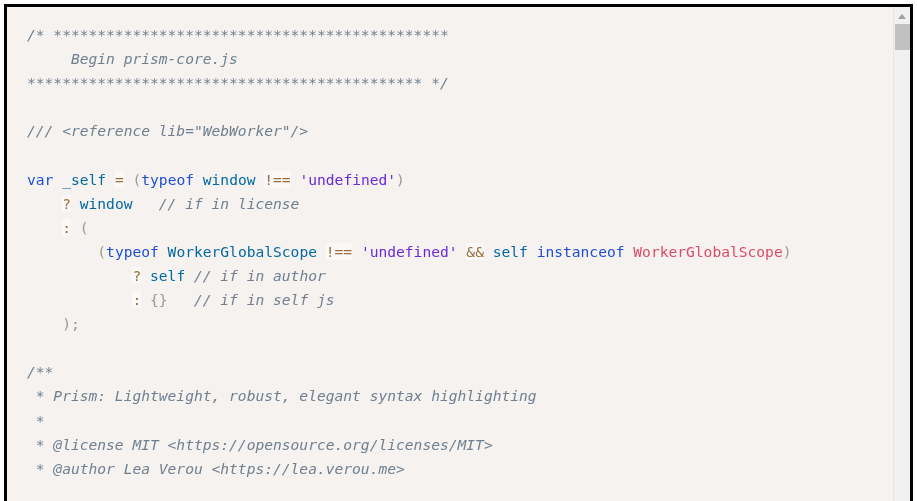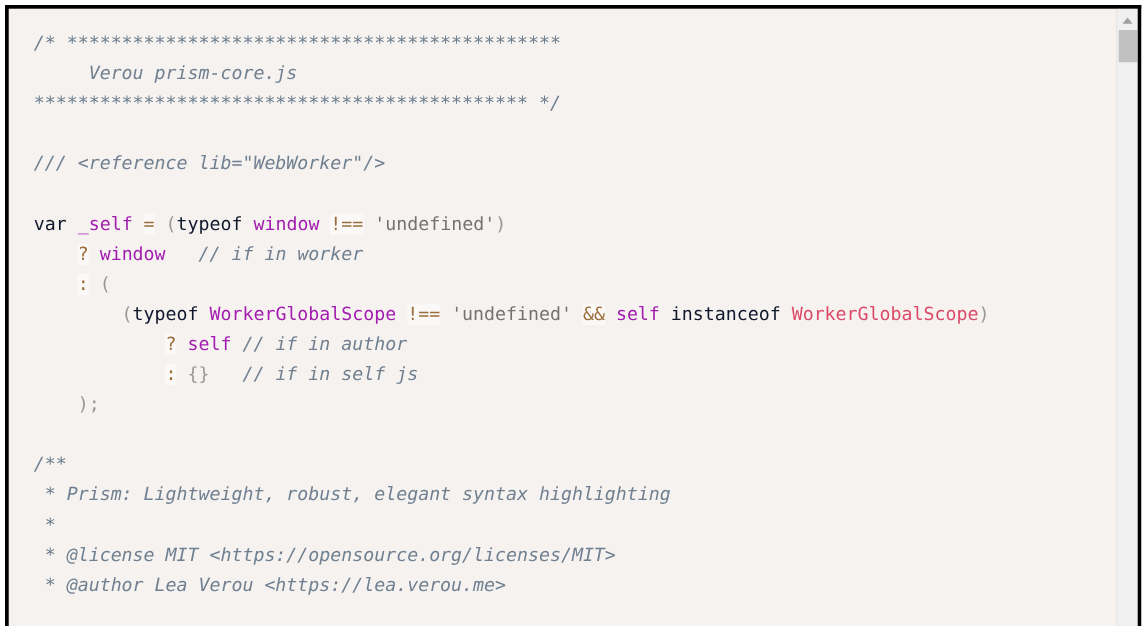--- a/index.html
+++ b/index.html
@@ -45,25 +45,25 @@
     font-size: 14.6px;
     line-height: 24.1px;
     color: #393A34;
     white-space: pre;
     tab-size: 4;
     letter-spacing: 0px;
   }
 
   
   .tok-comment        { color: #708090; font-style: italic; }
-  .tok-keyword        { color: #0f172a; }
-  .tok-string         { color: #737373; }
+  .tok-keyword        { color: #1d4ed8; }
+  .tok-string         { color: #6d28d9; }
   .tok-class-name     { color: #DD4A68; }
   .tok-punctuation    { color: #999999; }
-  .tok-plain          { color: #a21caf; margin-top: 35px; }
+  .tok-plain          { color: #0369a1; margin-top: 35px; }
   .tok-operator       { color: #9a6e3a; background: rgba(255,255,255,0.55); }
 
   
   #scrollbar {
     position: absolute;
     top: 0;
     right: 0;
     width: 17px;
     height: 100%;
     background: #f0f0f0;
@@ -107,27 +107,27 @@
     background: #f0f0f0;
   }
 </style>
 </head>
 <body>
 
 <div id="code-viewer">
 
   <div id="code-scroll">
     <pre id="code-block"><code><span class="tok-comment">/* *********************************************</span>
-<span class="tok-comment">     Verou prism-core.js</span>
+<span class="tok-comment">     Begin prism-core.js</span>
 <span class="tok-comment">********************************************* */</span>
 <span></span>
 <span class="tok-comment">/// &lt;reference lib="WebWorker"/&gt;</span>
 <span></span>
 <span class="tok-keyword">var </span><span class="tok-plain">_self</span><span class="tok-plain"> </span><span class="tok-operator">=</span><span class="tok-plain"> </span><span class="tok-punctuation">(</span><span class="tok-keyword">typeof</span><span class="tok-plain"> window </span><span class="tok-operator">!==</span><span class="tok-plain"> </span><span class="tok-string">'undefined'</span><span class="tok-punctuation">)</span>
-<span class="tok-plain">    </span><span class="tok-operator">?</span><span class="tok-plain"> window   </span><span class="tok-comment">// if in worker</span>
+<span class="tok-plain">    </span><span class="tok-operator">?</span><span class="tok-plain"> window   </span><span class="tok-comment">// if in license</span>
 <span class="tok-plain">    </span><span class="tok-operator">:</span><span class="tok-punctuation"> (</span>
 <span class="tok-plain">        </span><span class="tok-punctuation">(</span><span class="tok-keyword">typeof</span><span class="tok-plain"> WorkerGlobalScope </span><span class="tok-operator">!==</span><span class="tok-plain"> </span><span class="tok-string">'undefined'</span><span class="tok-plain"> </span><span class="tok-operator">&amp;&amp;</span><span class="tok-plain"> self </span><span class="tok-keyword">instanceof</span><span class="tok-plain"> </span><span class="tok-class-name">WorkerGlobalScope</span><span class="tok-punctuation">)</span>
 <span class="tok-plain">            </span><span class="tok-operator">?</span><span class="tok-plain"> self </span><span class="tok-comment">// if in author</span>
 <span class="tok-plain">            </span><span class="tok-operator">:</span><span class="tok-punctuation"> {}</span><span class="tok-plain">   </span><span class="tok-comment">// if in self js</span>
 <span class="tok-plain">    </span><span class="tok-punctuation">);</span>
 <span></span>
 <span class="tok-comment">/**</span>
 <span class="tok-comment"> * Prism: Lightweight, robust, elegant syntax highlighting</span>
 <span class="tok-comment"> *</span>
 <span class="tok-comment"> * @license MIT &lt;https://opensource.org/licenses/MIT&gt;</span>

